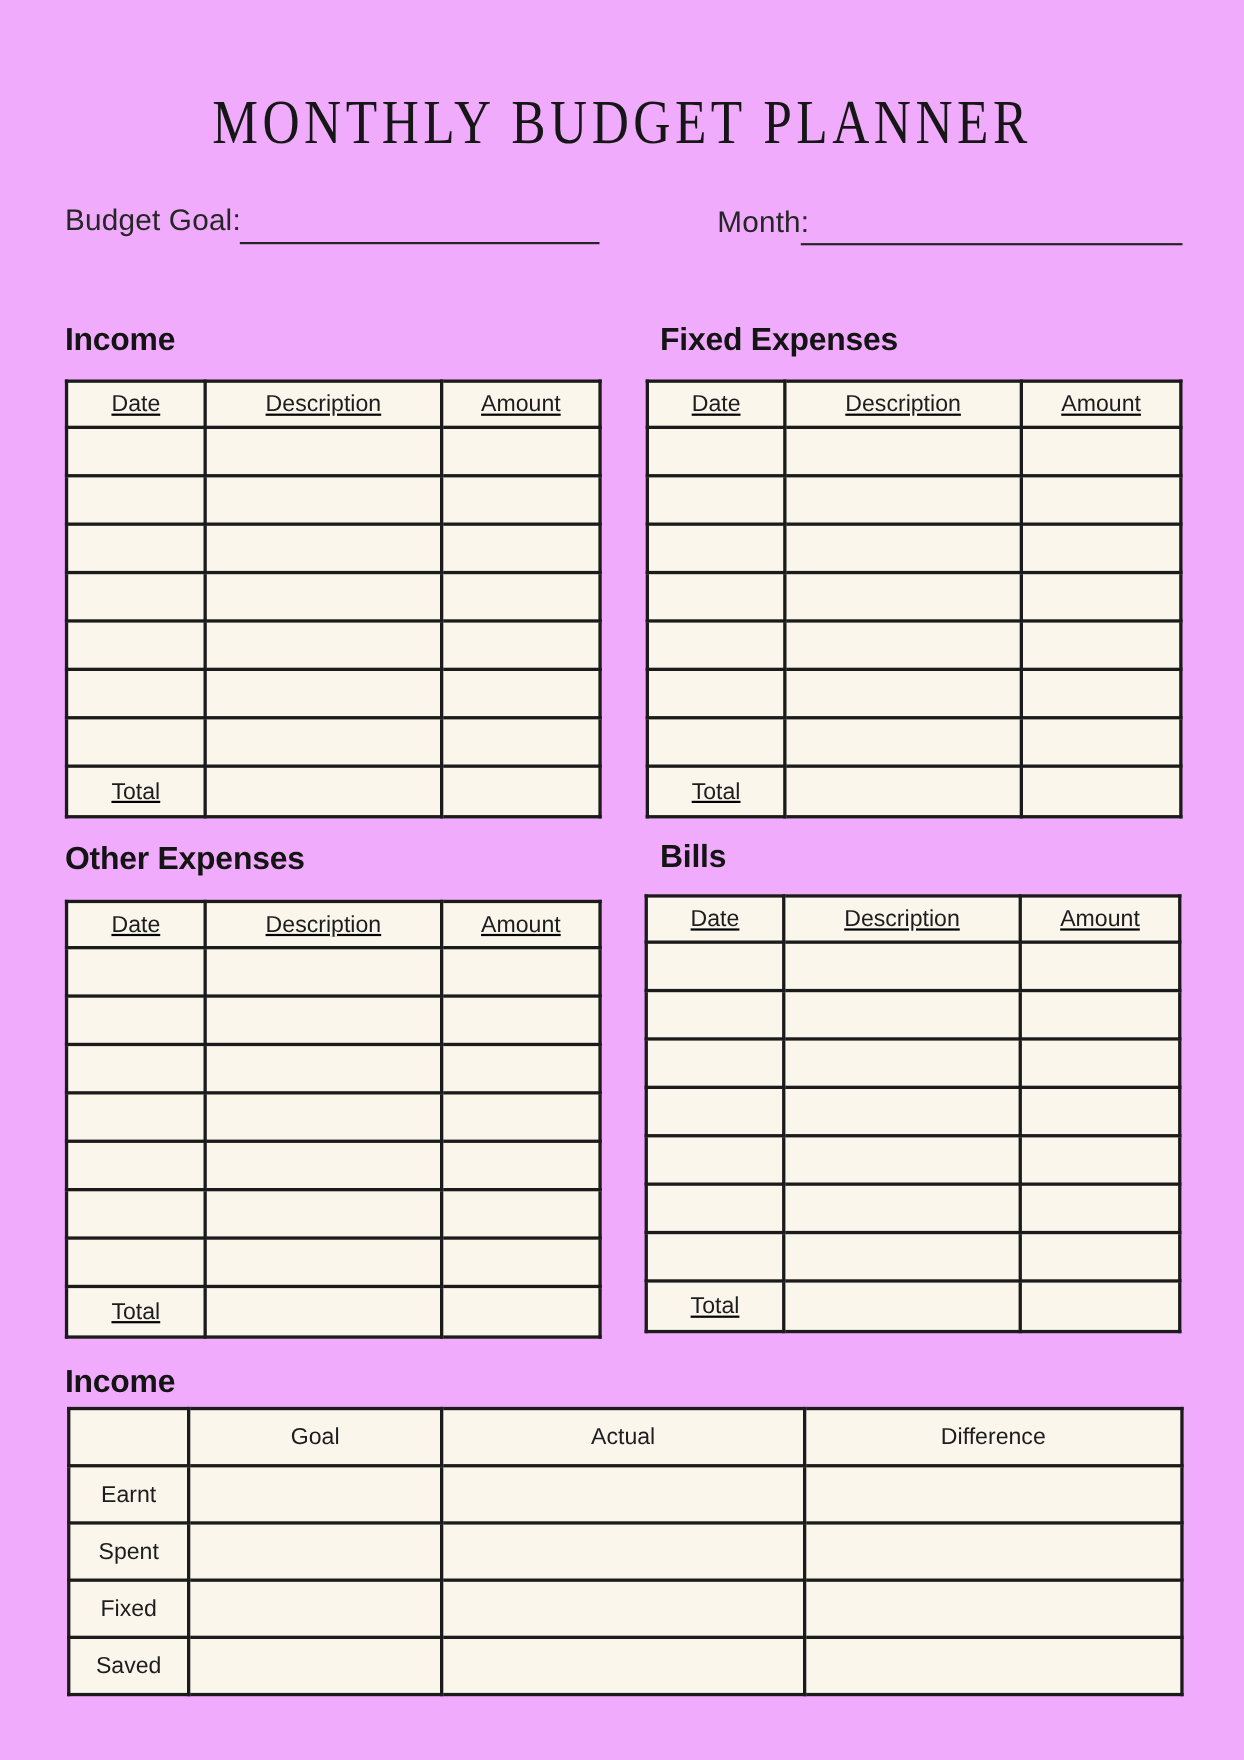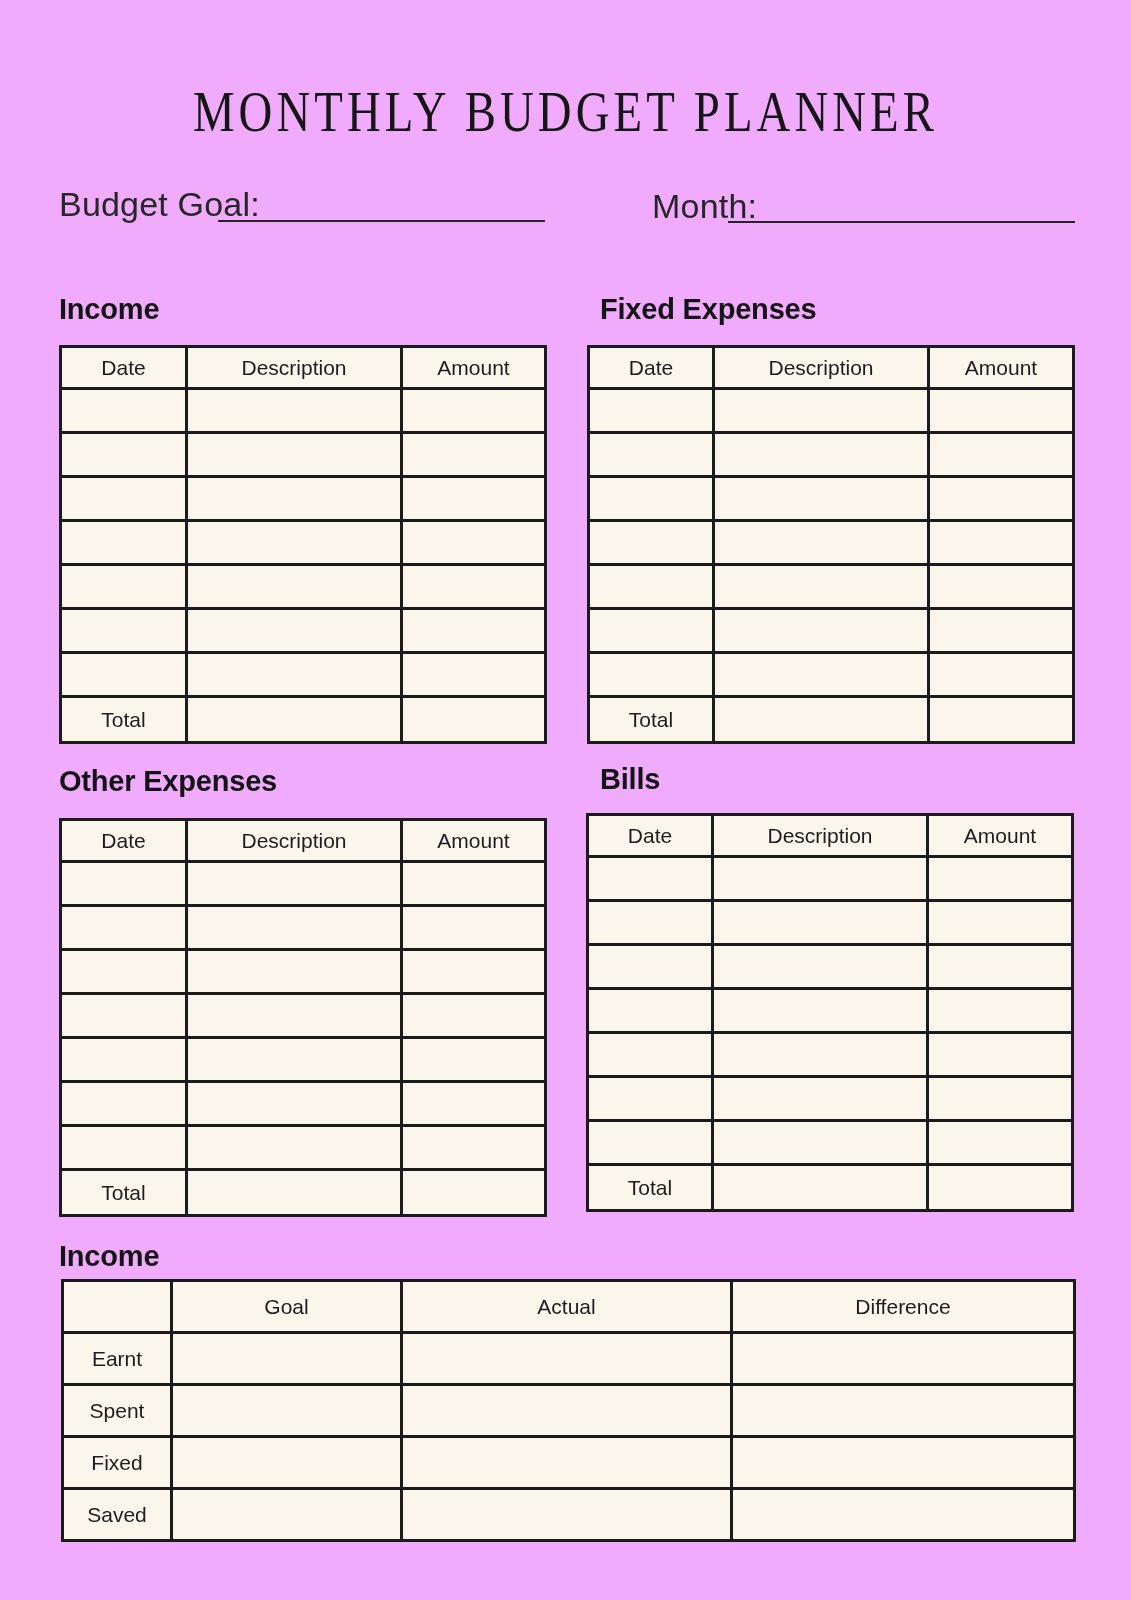--- a/index.html
+++ b/index.html
@@ -22,21 +22,21 @@
     font-weight:400;
     font-size:57px;
     letter-spacing:5px;
     color:#161616;
     transform:scaleX(0.82);
     transform-origin:50% 50%;
     white-space:nowrap;
   }
   .field-label {
     position:absolute;
-    font-size:34px;
+    font-size:27px;
     font-weight:400;
     color:#262626;
     letter-spacing:0.2px;
   }
   .goal-label  { left:59px;  top:185px; }
   .month-label { left:652px; top:187px; }
   .fill-line {
     position:absolute; height:0;
     border-top:2px solid #252525;
   }
@@ -56,21 +56,21 @@
   .h-recap  { left:59px;  top:1240px; }
 
   .tablebox { position:absolute; }
   .t-income { left:59px;  top:345px; }
   .t-fixed  { left:587px; top:345px; }
   .t-other  { left:59px;  top:818px; }
   .t-bills  { left:586px; top:813px; }
   .t-recap  { left:61px;  top:1279px;border-radius:23px; }
 
   table { border-collapse:collapse; table-layout:fixed; }
-  .ledger table { width:485px; }
+  .ledger table { width:485px;text-decoration:underline; }
   .t-recap table { width:1012px; }
   th, td {
     border:3px solid #1b1b1b;
     padding:0;
     text-align:center; vertical-align:middle;
     font-family:"Liberation Sans", sans-serif;
     font-size:21px; font-weight:400;
     color:#1d1d1d;
     background:#FAF6EC;
   }

